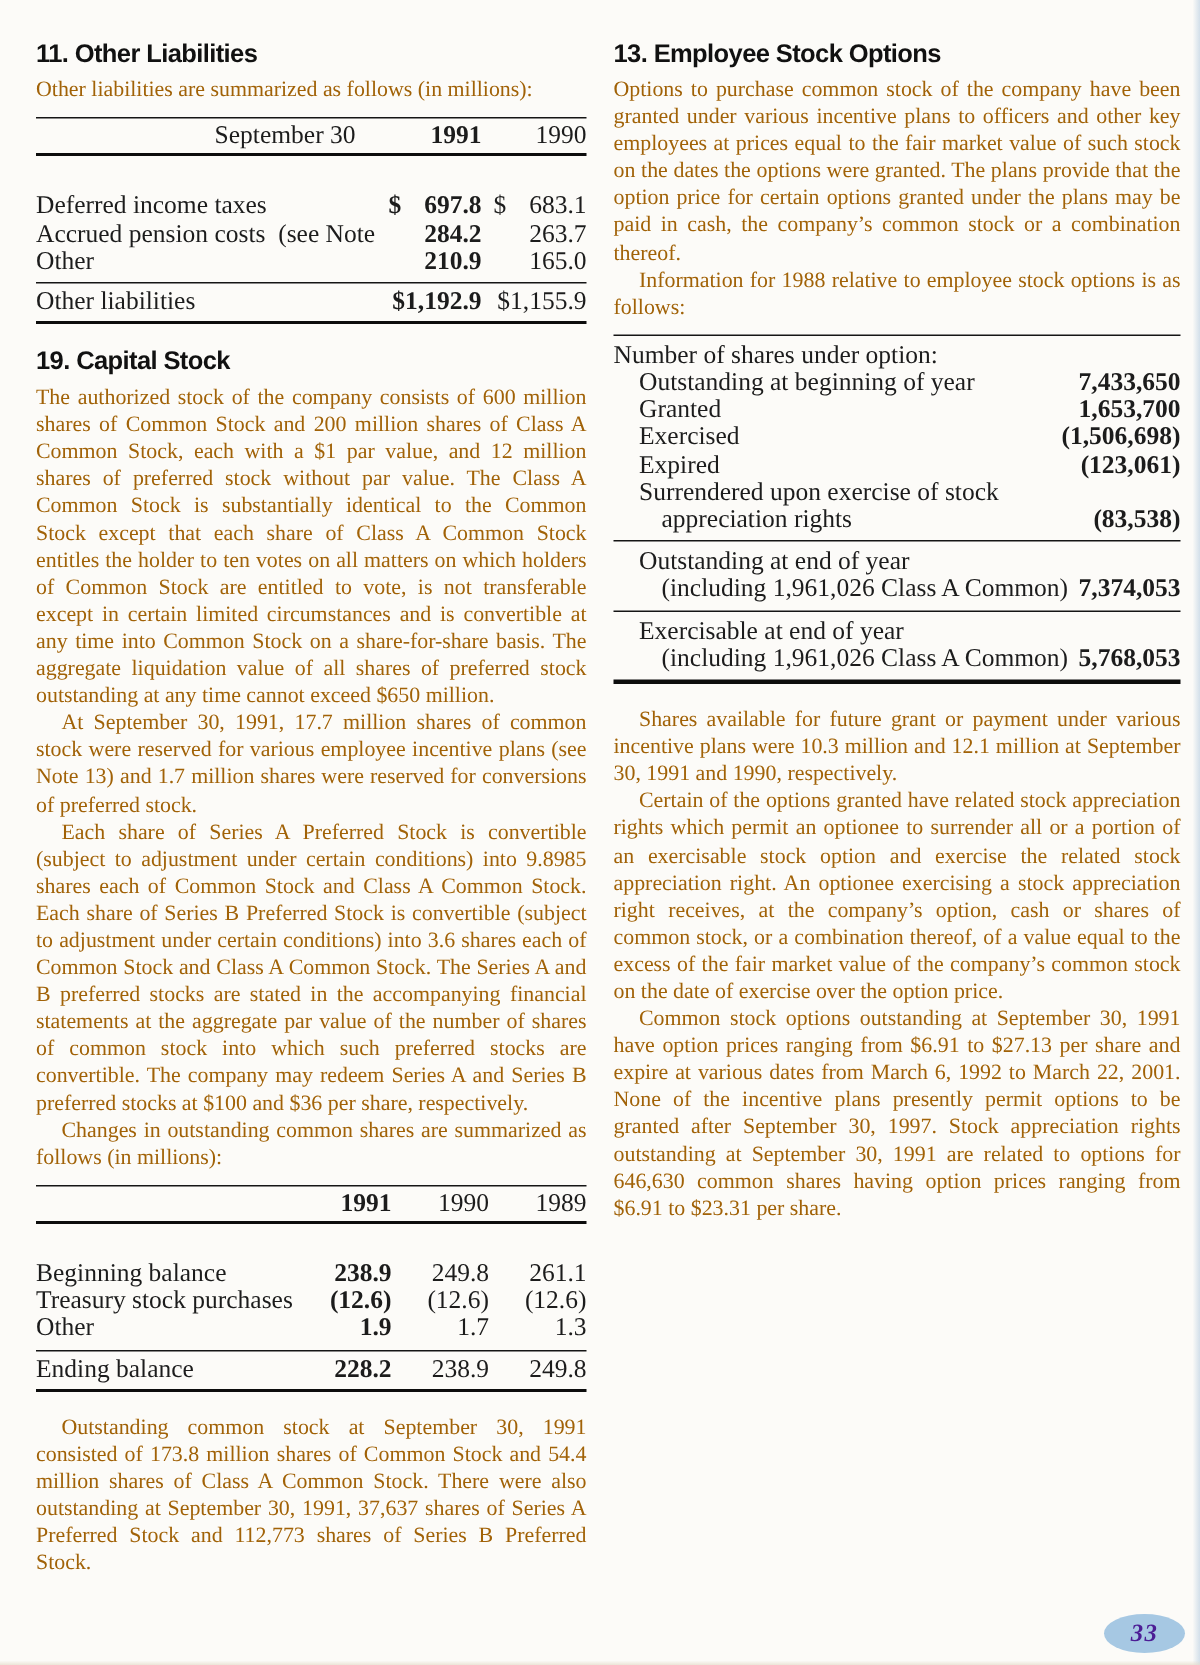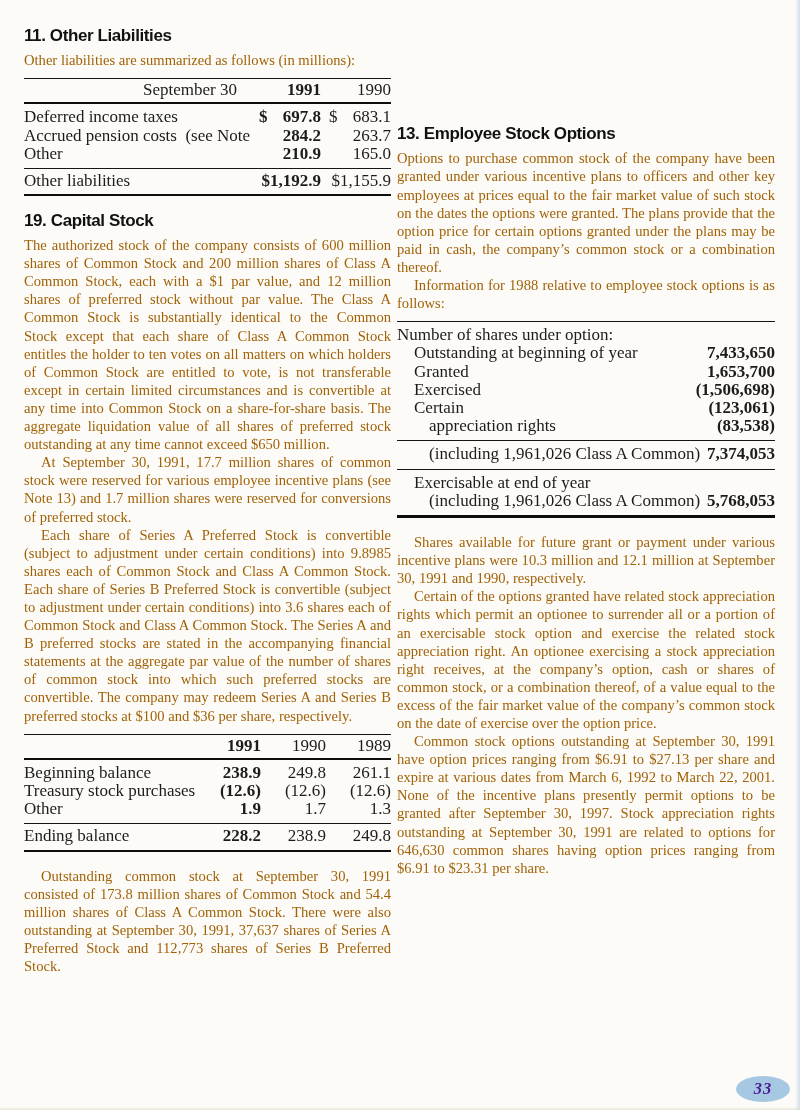--- a/index.html
+++ b/index.html
@@ -19,22 +19,21 @@
     position:absolute; top:0; right:0; width:5px; height:100%;
     background:linear-gradient(to right, rgba(190,210,228,0), rgba(176,200,222,0.55));
   }
   .edge-bottom {
     position:absolute; bottom:0; left:0; width:100%; height:3px;
     background:linear-gradient(to bottom, rgba(236,228,214,0), rgba(229,219,201,0.7));
   }
   .columns {
     display:flex;
     padding:26px 13px 0 24px;
-    gap:6px;
-    align-items:center;
+    gap:18px;
   }
   .col { }
   .col-left  { width:367px; }
   .col-right { width:378px; }
 
   .sec-heading {
     font-family:"Liberation Sans", sans-serif;
     font-weight:700;
     font-size:17px;
     letter-spacing:-0.4px;
@@ -63,21 +62,21 @@
   .tlabel.right { text-align:right; padding-right:14px; }
   .b { font-weight:700; }
 
   
   .mcell { display:flex; align-items:baseline; }
   .mcell .cur { text-align:left; }
   .mcell .num { flex:1; text-align:right; }
   .w62 { width:62px; margin-left:8px; flex:0 0 auto; }
   .w58 { width:58px; margin-left:7px; flex:0 0 auto; text-align:right; }
   .hdr-gap { padding:2px 0 3px 0; }
-  .rows-block { padding:4px 0 5px 0; }
+  .rows-block { padding:4px 0 5px 0;margin-top:20px; }
   .total-block { padding:3px 0 4px 0; }
 
   
   .srow { display:flex; align-items:baseline; line-height:18.2px; }
   .srow .slabel { flex:1; white-space:nowrap; }
   .srow .sval { text-align:right; font-weight:700; white-space:nowrap; }
   .ind1 { padding-left:17px; }
   .ind2 { padding-left:32px; }
   .sblock { padding:4px 0 5px 0; }
 
@@ -166,20 +165,21 @@
           </div>
           <div class="rule rule-thick"></div>
         </div>
       </div>
 
       <div class="sec">
         <div class="sec-heading">19. Capital Stock</div>
         <p class="body">The authorized stock of the company consists of 600 million shares of Common Stock and 200 million shares of Class A Common Stock, each with a $1 par value, and 12 million shares of preferred stock without par value. The Class A Common Stock is substantially identical to the Common Stock except that each share of Class A Common Stock entitles the holder to ten votes on all matters on which holders of Common Stock are entitled to vote, is not transferable except in certain limited circumstances and is convertible at any time into Common Stock on a share-for-share basis. The aggregate liquidation value of all shares of preferred stock outstanding at any time cannot exceed $650 million.</p>
         <p class="body indent">At September 30, 1991, 17.7 million shares of common stock were reserved for various employee incentive plans (see Note 13) and 1.7 million shares were reserved for conversions of preferred stock.</p>
         <p class="body indent">Each share of Series A Preferred Stock is convertible (subject to adjustment under certain conditions) into 9.8985 shares each of Common Stock and Class A Common Stock. Each share of Series B Preferred Stock is convertible (subject to adjustment under certain conditions) into 3.6 shares each of Common Stock and Class A Common Stock. The Series A and B preferred stocks are stated in the accompanying financial statements at the aggregate par value of the number of shares of common stock into which such preferred stocks are convertible. The company may redeem Series A and Series B preferred stocks at $100 and $36 per share, respectively.</p>
+        <p class="body indent">Changes in outstanding common shares are summarized as follows (in millions):</p>
 
         <div class="fintable">
           <div class="rule rule-thin"></div>
           <div class="trow hdr-gap">
             <div class="tlabel"></div>
             <div class="w58 b">1991</div>
             <div class="w58">1990</div>
             <div class="w58">1989</div>
           </div>
           <div class="rule rule-thick"></div>
@@ -236,30 +236,36 @@
             </div>
             <div class="srow">
               <div class="slabel ind1">Granted</div>
               <div class="sval">1,653,700</div>
             </div>
             <div class="srow">
               <div class="slabel ind1">Exercised</div>
               <div class="sval">(1,506,698)</div>
             </div>
             <div class="srow">
-              <div class="slabel ind1">Certain</div>
+              <div class="slabel ind1">Expired</div>
               <div class="sval">(123,061)</div>
+            </div>
+            <div class="srow">
+              <div class="slabel ind1">Surrendered upon exercise of stock</div>
             </div>
             <div class="srow">
               <div class="slabel ind2">appreciation rights</div>
               <div class="sval">(83,538)</div>
             </div>
           </div>
           <div class="rule rule-thin"></div>
           <div class="sblock">
+            <div class="srow">
+              <div class="slabel ind1">Outstanding at end of year</div>
+            </div>
             <div class="srow">
               <div class="slabel ind2">(including 1,961,026 Class A Common)</div>
               <div class="sval">7,374,053</div>
             </div>
           </div>
           <div class="rule rule-thin"></div>
           <div class="sblock">
             <div class="srow">
               <div class="slabel ind1">Exercisable at end of year</div>
             </div>

